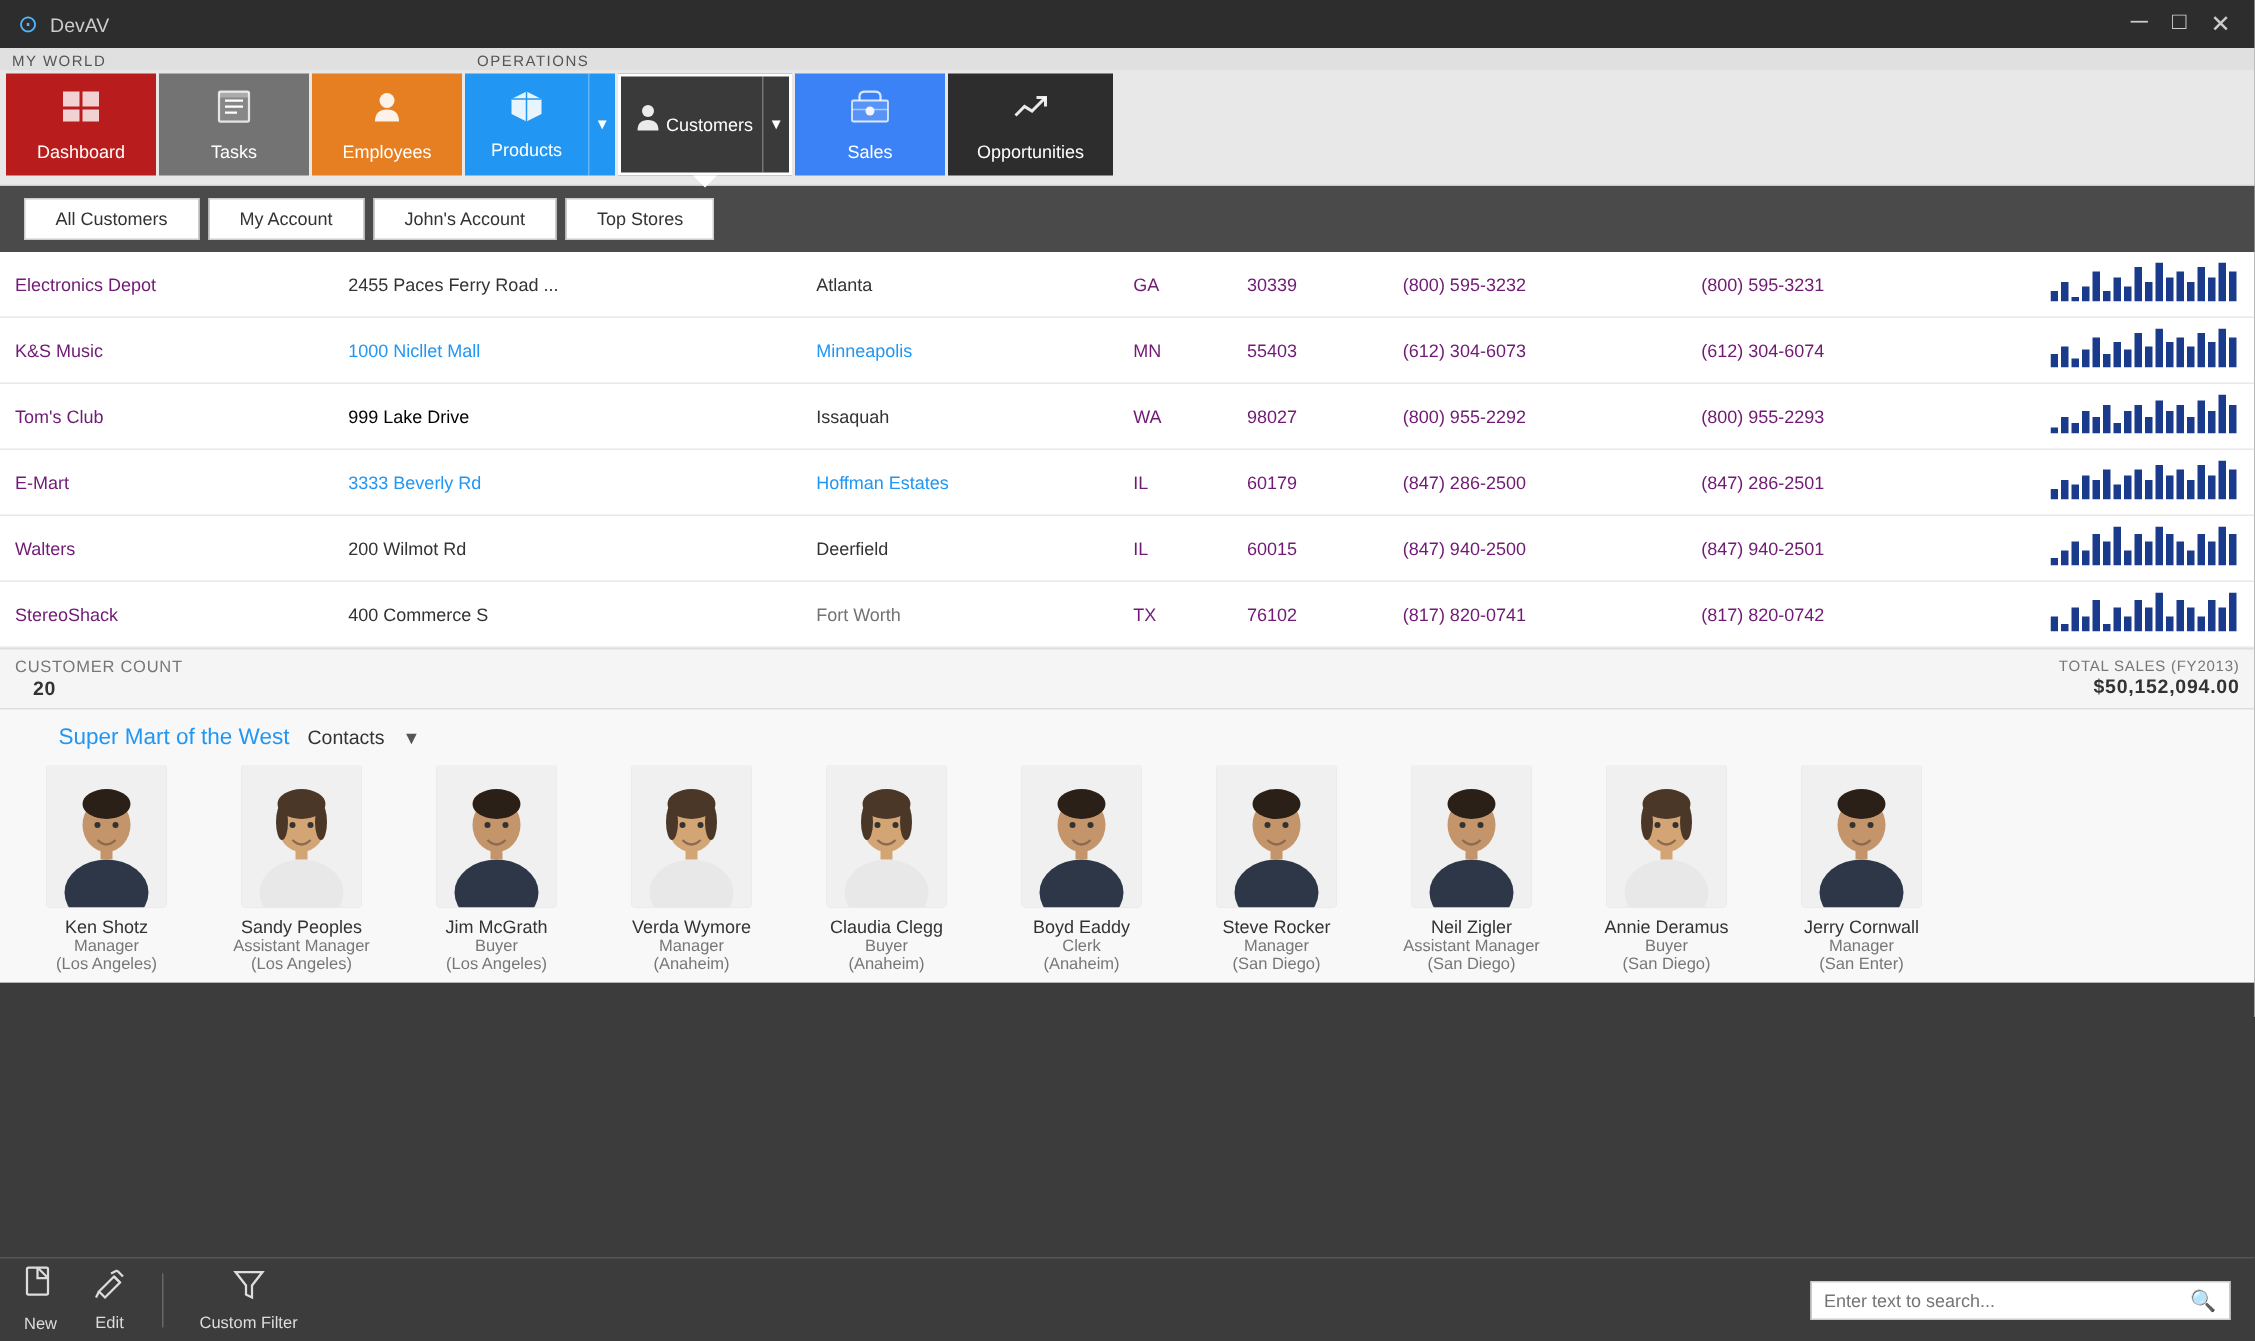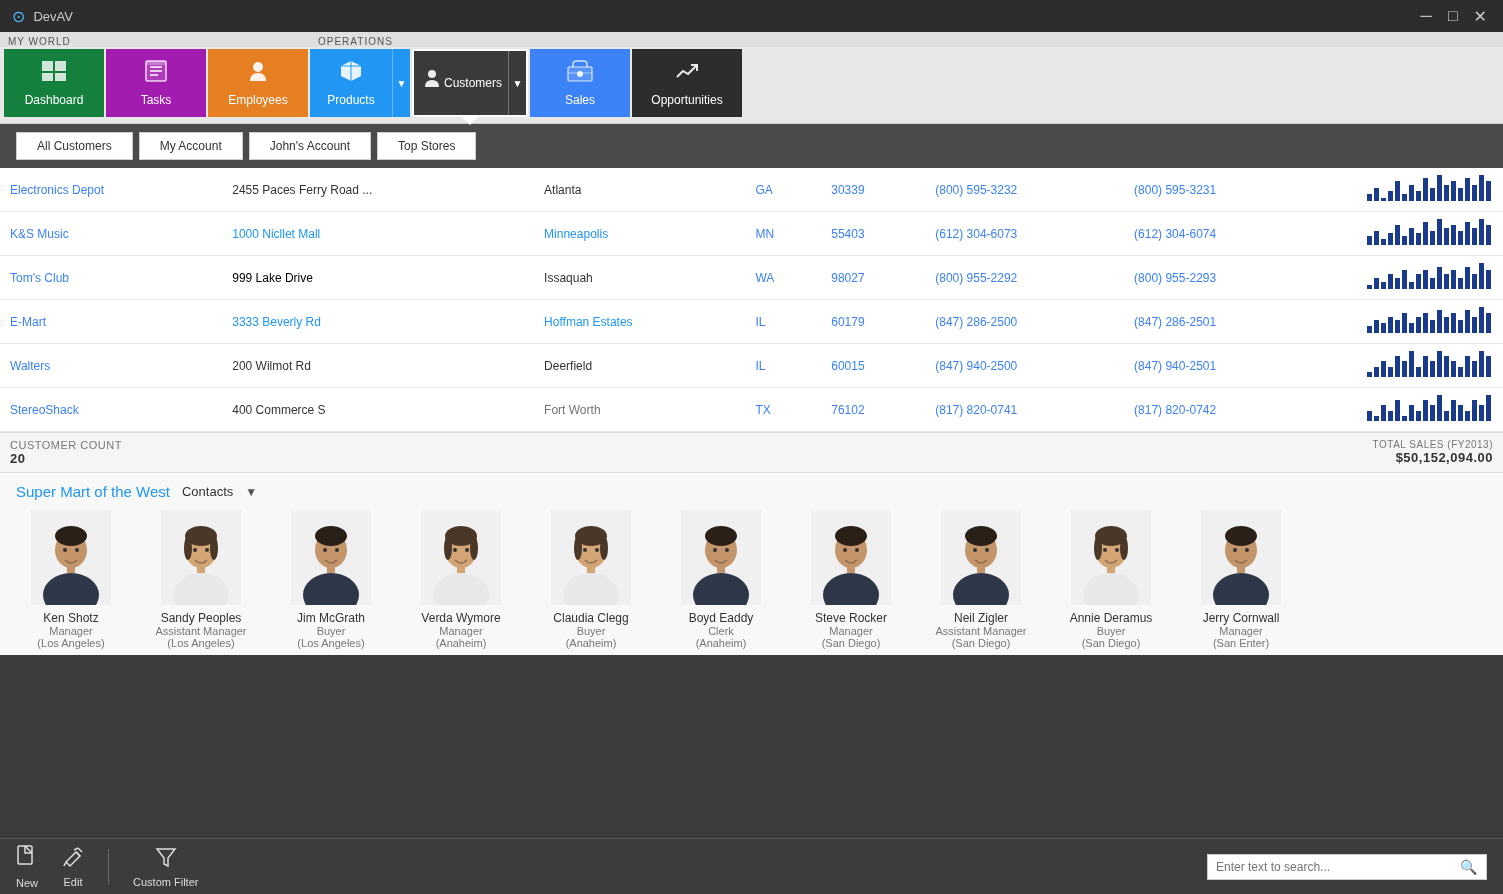--- a/index.html
+++ b/index.html
@@ -34,22 +34,22 @@
       height: 68px;
       padding: 6px 8px;
       cursor: pointer;
       border: 1px solid transparent;
       color: #fff;
       font-size: 12px;
       font-weight: 500;
       position: relative;
     }
     .ribbon-btn .btn-icon { font-size: 24px; margin-bottom: 4px; }
-    .ribbon-btn.dashboard { background: #15803d; min-width: 100px; }
-    .ribbon-btn.tasks { background: #a21caf; min-width: 100px; }
+    .ribbon-btn.dashboard { background: #b91c1c; min-width: 100px; }
+    .ribbon-btn.tasks { background: #737373; min-width: 100px; }
     .ribbon-btn.employees { background: #e67e22; min-width: 100px; }
     .ribbon-btn.sales { background: #3b82f6; min-width: 100px; }
     .ribbon-btn.opportunities { background: #2d2d2d; min-width: 110px; }
 
     
     .subnav {
       background: #4a4a4a;
       padding: 8px 16px;
       display: flex;
       gap: 6px;
@@ -72,49 +72,50 @@
 
     
     .data-table {
       width: 100%;
       border-collapse: collapse;
       font-size: 12px;
     }
     .data-table td {
       padding: 7px 10px;
       border-bottom: 1px solid #e8e8e8;
-      color: #3b82f6;
+      color: #701a75;
     }
     .sparkbar-cell { width: 180px; text-align: right; }
 
     
     .summary-row {
       display: flex;
       justify-content: space-between;
       padding: 6px 10px;
       background: #f5f5f5;
       border-top: 1px solid #ddd;
       font-size: 11px;
     }
     .summary-left { color: #777; text-transform: uppercase; letter-spacing: 0.5px; }
-    .summary-left .count { font-weight: bold; font-size: 13px; color: #333; display: block; }
+    .summary-left .count { font-weight: bold; font-size: 13px; color: #333; display: block; margin-left: 12px; }
     .summary-right { text-align: right; color: #777; text-transform: uppercase; letter-spacing: 0.5px; font-size: 10px; }
     .summary-right .amount { font-weight: bold; font-size: 13px; color: #333; display: block; }
 
     
     .detail-section {
       background: #f8f8f8;
       padding: 10px 16px 6px;
       border-top: 1px solid #ddd;
     }
     .detail-header {
       display: flex;
       align-items: center;
       gap: 12px;
       margin-bottom: 10px;
+      margin-left: 23px;
     }
     .detail-company-name { color: #2196f3; font-size: 15px; font-weight: 500; }
     .detail-contacts-label { font-size: 13px; color: #333; text-align: right; }
     .detail-contacts-arrow { font-size: 12px; color: #555; cursor: pointer; }
 
     
     .contacts-grid {
       display: flex;
       gap: 20px;
       overflow-x: auto;

